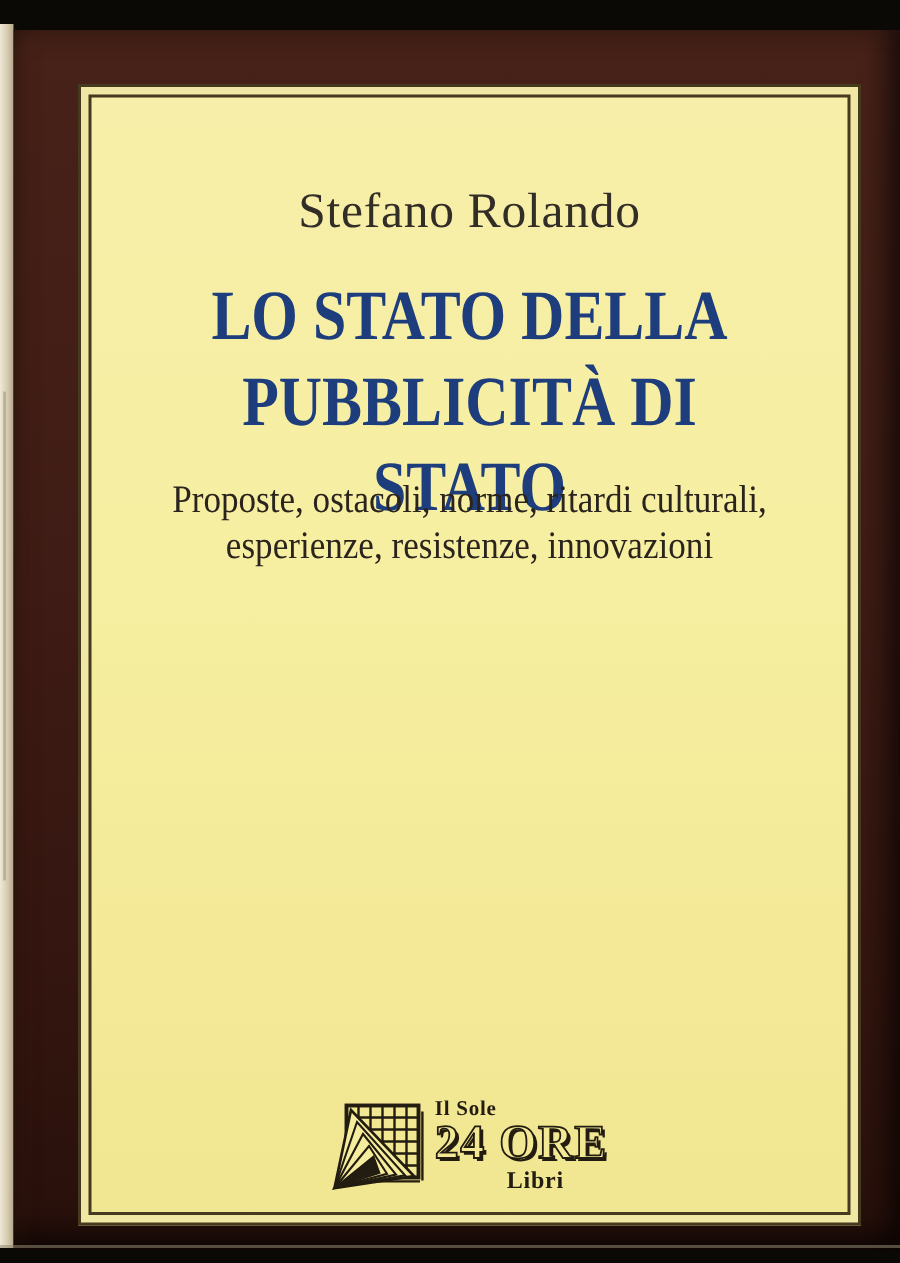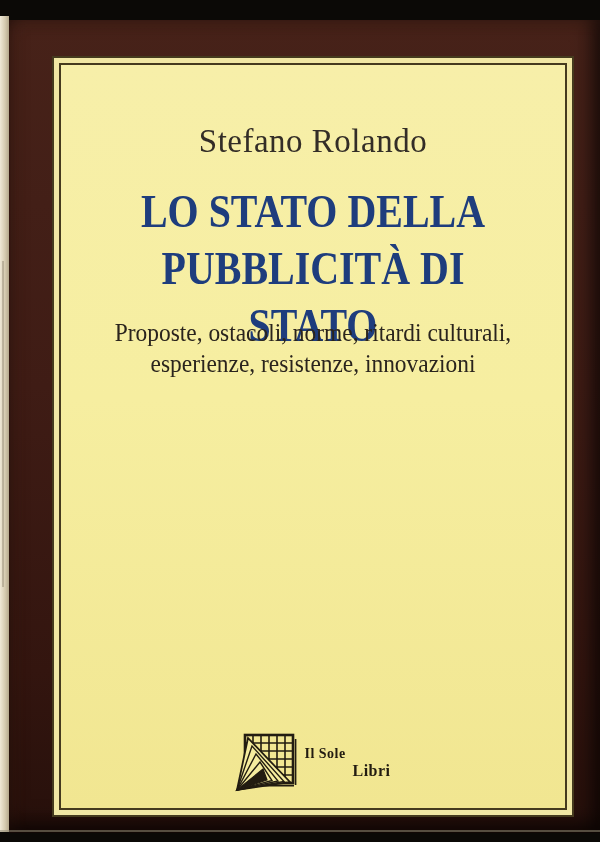--- a/index.html
+++ b/index.html
@@ -135,20 +135,21 @@
             <line x1="14" y1="52.6" x2="59" y2="52.6" stroke-width="1.6"></line>
 
             <path d="M2,57 L13,5 L55,49 Z" fill="#f5ec9e" stroke-width="1.8"></path>
             <path d="M2,57 L17,13 L49,48.5 Z" stroke-width="1.4"></path>
             <path d="M2,57 L21,21 L43,48 Z" stroke-width="1.4"></path>
             <path d="M2,57 L25,29 L37,47.5 Z" stroke-width="1.4"></path>
             <path d="M2,57 L28,36 L32,47 Z" fill="#221c11" stroke-width="1.2"></path>
           </svg>
           <div class="logo-text">
             <span class="imprint-top">Il Sole</span>
+            <span class="brand">24 ORE</span>
             <span class="imprint-bottom">Libri</span>
           </div>
         </div>
 
       </div>
     </div>
   </div>
 
   <div class="bottom-edge-highlight"></div>
 </div>

